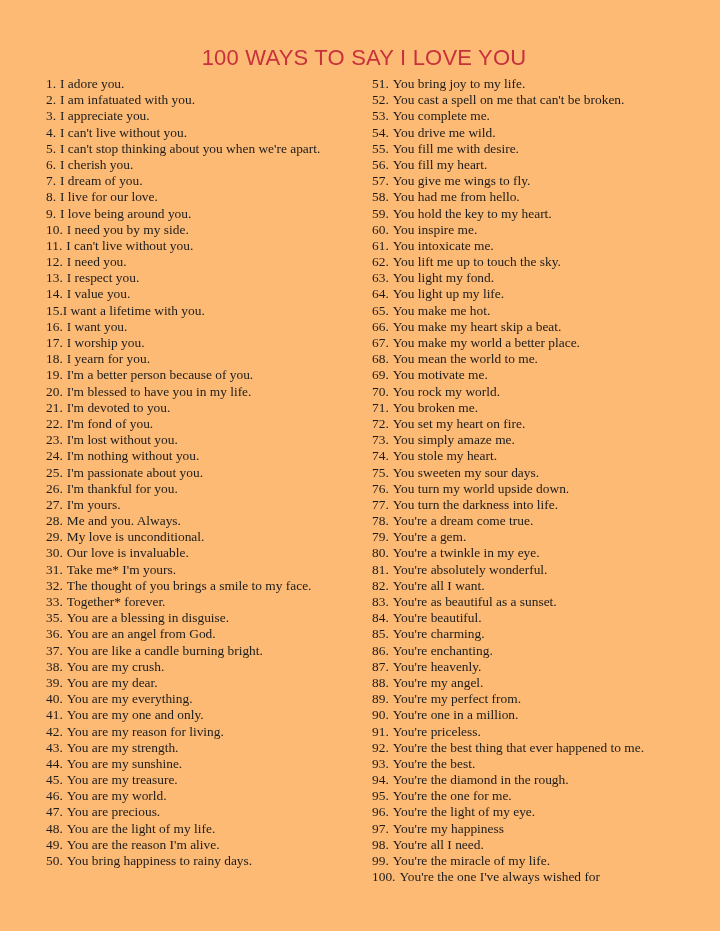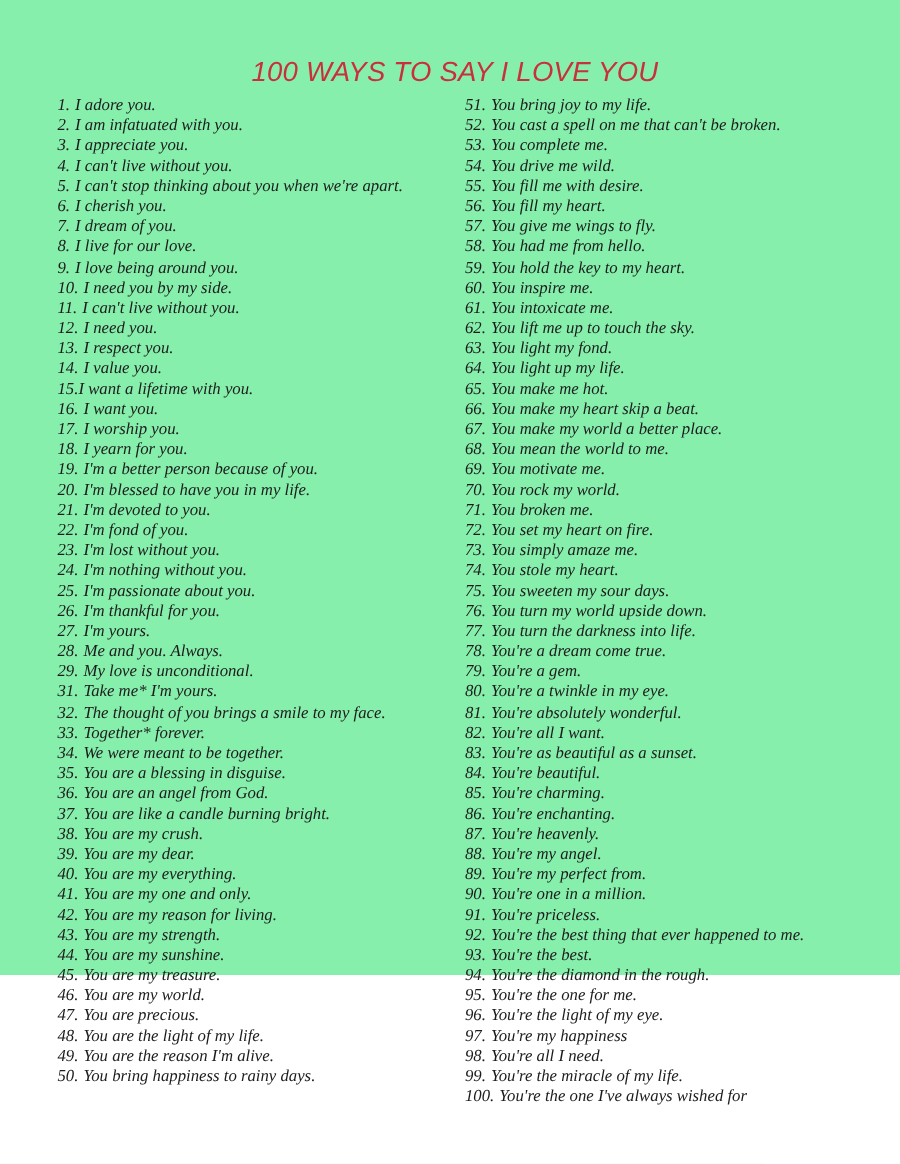--- a/index.html
+++ b/index.html
@@ -12,23 +12,22 @@
       height: 931px;
       position: relative;
       overflow: hidden;
       font-family: "Liberation Serif", "DejaVu Serif", serif;
       color: #1e1e1e;
     }
     .page {
       position: absolute;
       left: 0; top: 0;
       width: 720px;
-      height: 780px;
-      background: #86efac;
-      font-style: italic;
+      height: 931px;
+      background: #fdba74;
     }
     .title {
       position: absolute;
       left: 0;
       width: 720px;
       top: 45px;
       text-align: center;
       font-family: "Liberation Sans", "DejaVu Sans", sans-serif;
       font-size: 22px;
       line-height: 26px;
@@ -85,24 +84,24 @@
       <li><span class="num">20.</span><span>I'm blessed to have you in my life.</span></li>
       <li><span class="num">21.</span><span>I'm devoted to you.</span></li>
       <li><span class="num">22.</span><span>I'm fond of you.</span></li>
       <li><span class="num">23.</span><span>I'm lost without you.</span></li>
       <li><span class="num">24.</span><span>I'm nothing without you.</span></li>
       <li><span class="num">25.</span><span>I'm passionate about you.</span></li>
       <li><span class="num">26.</span><span>I'm thankful for you.</span></li>
       <li><span class="num">27.</span><span>I'm yours.</span></li>
       <li><span class="num">28.</span><span>Me and you. Always.</span></li>
       <li><span class="num">29.</span><span>My love is unconditional.</span></li>
+      <li><span class="num">30.</span><span>Our love is invaluable.</span></li>
       <li><span class="num">31.</span><span>Take me* I'm yours.</span></li>
       <li><span class="num">32.</span><span>The thought of you brings a smile to my face.</span></li>
       <li><span class="num">33.</span><span>Together* forever.</span></li>
-      <li><span class="num">34.</span><span>We were meant to be together.</span></li>
       <li><span class="num">35.</span><span>You are a blessing in disguise.</span></li>
       <li><span class="num">36.</span><span>You are an angel from God.</span></li>
       <li><span class="num">37.</span><span>You are like a candle burning bright.</span></li>
       <li><span class="num">38.</span><span>You are my crush.</span></li>
       <li><span class="num">39.</span><span>You are my dear.</span></li>
       <li><span class="num">40.</span><span>You are my everything.</span></li>
       <li><span class="num">41.</span><span>You are my one and only.</span></li>
       <li><span class="num">42.</span><span>You are my reason for living.</span></li>
       <li><span class="num">43.</span><span>You are my strength.</span></li>
       <li><span class="num">44.</span><span>You are my sunshine.</span></li>

